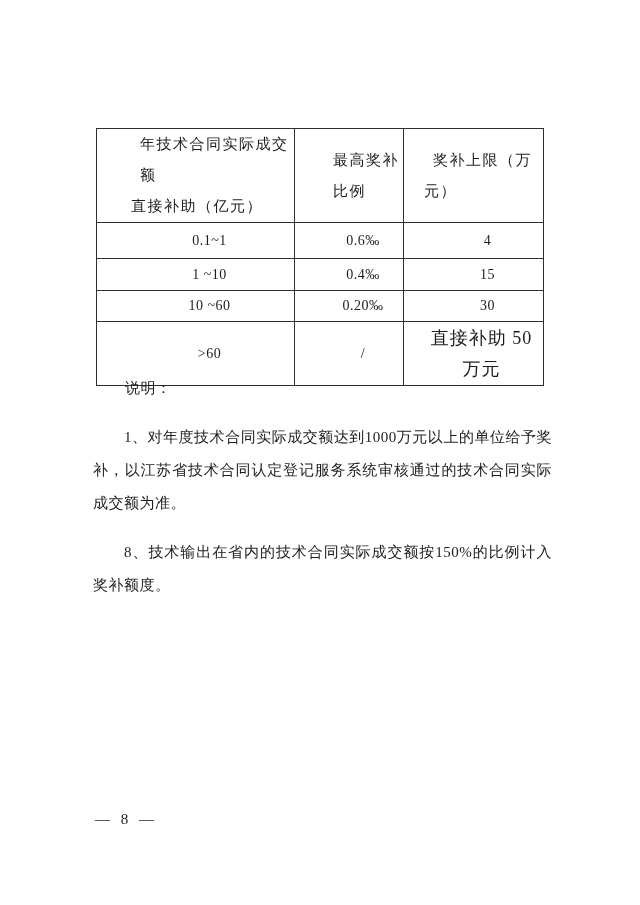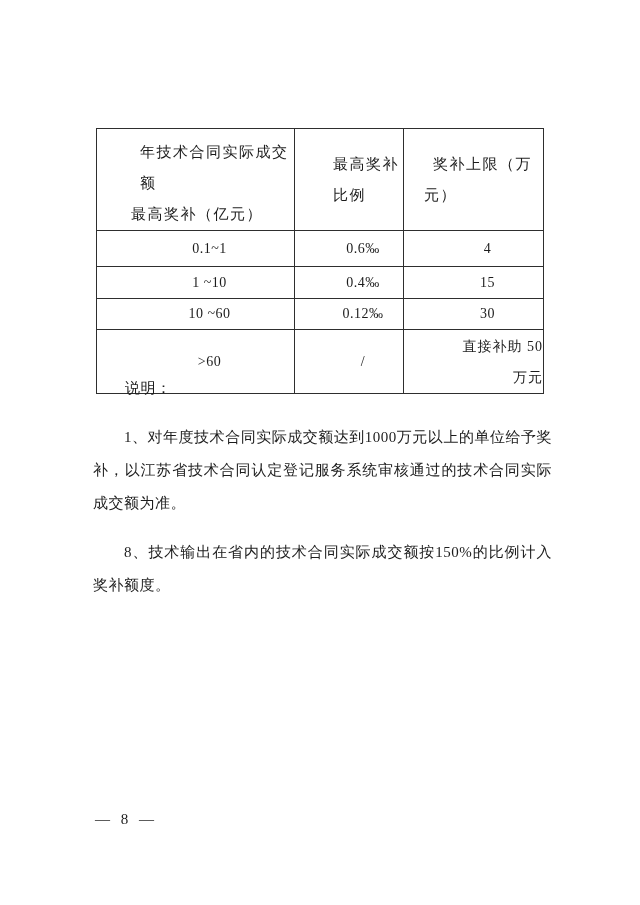--- a/index.html
+++ b/index.html
@@ -54,36 +54,36 @@
   .reward-table tr.r3 { height: 31px; }
   .reward-table tr.r4 { height: 64px; }
 
   .hcell {
     font-size: 15px;
     letter-spacing: 1.5px;
     line-height: 31px;
     text-align: left;
   }
   .hcell.c1 { padding-left: 34px; }
-  .hcell.c1 .hline1 { padding-left: 9px; margin-top: 8px; }
+  .hcell.c1 .hline1 { padding-left: 9px; }
   .hcell.c2 { padding-left: 38px; }
   .hcell.c3 { padding-left: 20px; }
   .hcell.c3 .hline1 { padding-left: 9px; }
 
   .vcell {
     text-align: center;
     text-indent: 28px;
     letter-spacing: 0.5px;
   }
   .cap-split {
-    text-align: right;
+    text-align: center;
     padding-left: 16px !important;
     line-height: 31px;
     letter-spacing: 1px;
-    font-size: 14px;
+    font-size: 18px;
   }
 
   
   .notes {
     position: absolute;
     top: 356px;
     left: 77px;
     width: 491px;
     font-size: 15px;
     line-height: 33px;
@@ -116,21 +116,21 @@
   <table class="reward-table">
     <colgroup>
       <col style="width:198px">
       <col style="width:109px">
       <col style="width:140px">
     </colgroup>
     <tbody>
       <tr class="header-row">
         <td class="hcell c1">
           <div class="hline1">年技术合同实际成交额</div>
-          <div class="hline2">最高奖补（亿元）</div>
+          <div class="hline2">直接补助（亿元）</div>
         </td>
         <td class="hcell c2">
           <div class="hline1">最高奖补</div>
           <div class="hline2">比例</div>
         </td>
         <td class="hcell c3">
           <div class="hline1">奖补上限（万</div>
           <div class="hline2">元）</div>
         </td>
       </tr>
@@ -142,21 +142,21 @@
       </tr>
 
       <tr class="r2">
         <td class="vcell">1 ~10</td>
         <td class="vcell">0.4‰</td>
         <td class="vcell">15</td>
       </tr>
 
       <tr class="r3">
         <td class="vcell">10 ~60</td>
-        <td class="vcell">0.12‰</td>
+        <td class="vcell">0.20‰</td>
         <td class="vcell">30</td>
       </tr>
 
       <tr class="r4">
         <td class="vcell">&gt;60</td>
         <td class="vcell">/</td>
         <td class="cap-split">
           <div>直接补助 50</div>
           <div>万元</div>
         </td>

